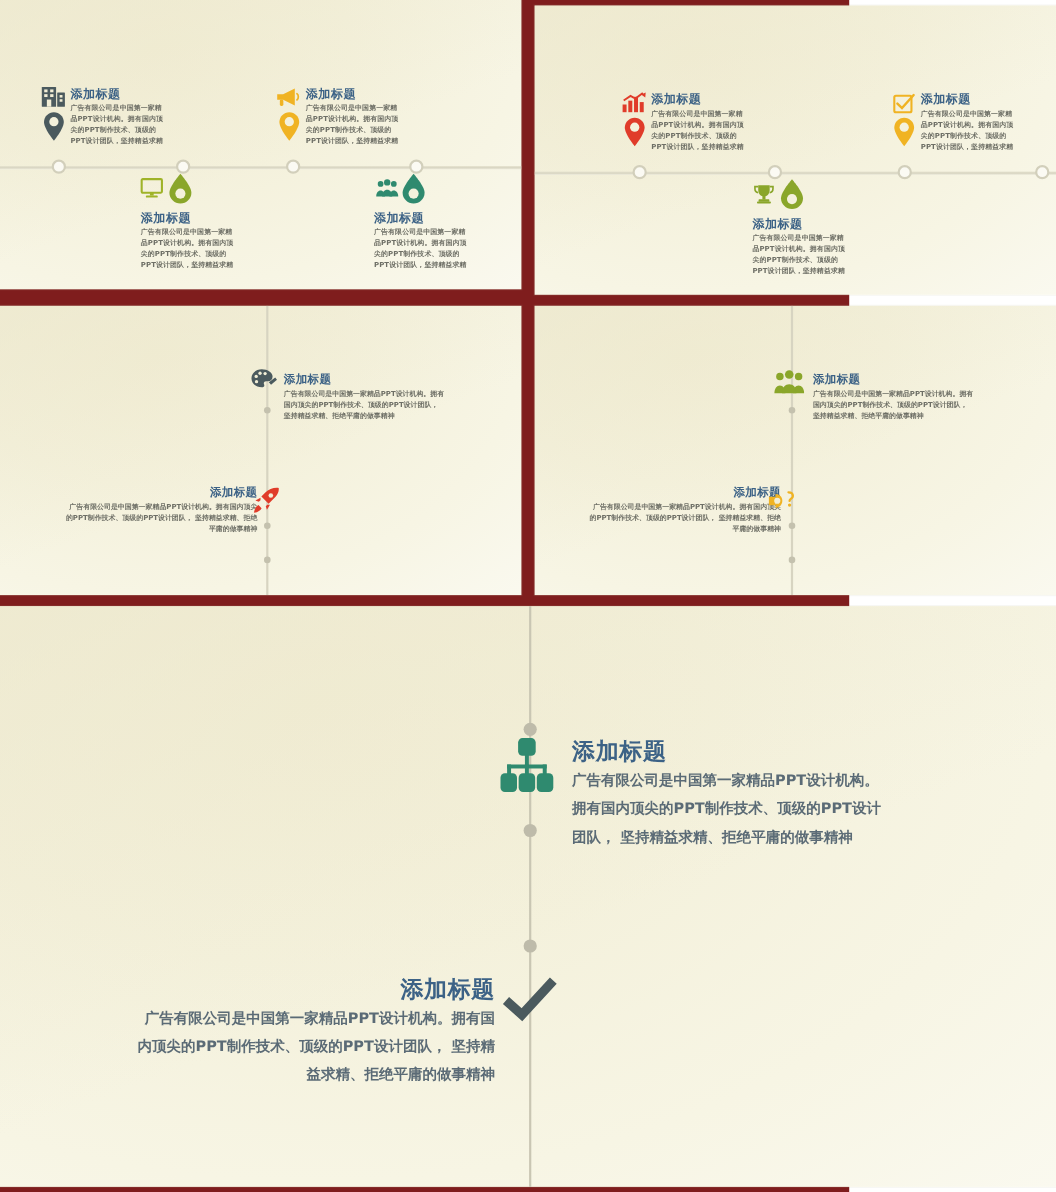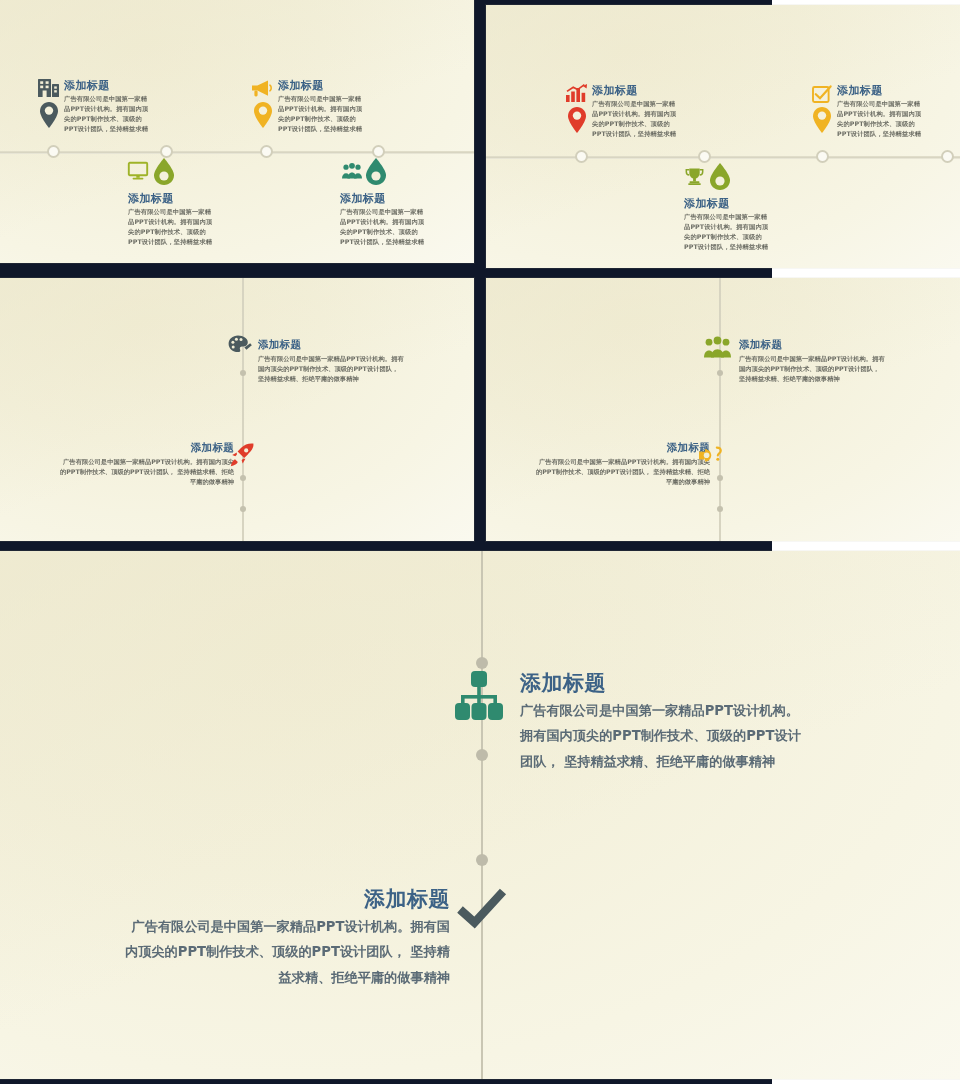--- a/index.html
+++ b/index.html
@@ -6,21 +6,21 @@
   * { box-sizing: border-box; margin:0; padding:0; }
   html, body {
     width: 960px; height: 1084px;
     background: #ffffff;
     font-family: "DejaVu Sans", "Liberation Sans", sans-serif;
     overflow: hidden;
   }
   .deck {
     position: relative;
     width: 772px; height: 1084px;
-    background: #0f172a;
+    background: #7f1d1d;
   }
   
   .slide {
     position: absolute;
     background:
       radial-gradient(ellipse at 30% 18%, #f2eed6 0%, #f4f1dc 38%, #f7f5e4 70%, #faf9ef 100%);
     overflow: hidden;
     box-shadow: 0 0 0 1px rgba(180,178,150,0.10);
   }
   .slide::after{

